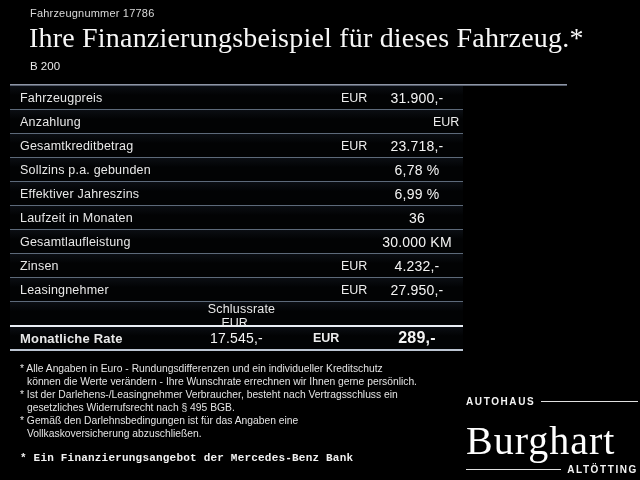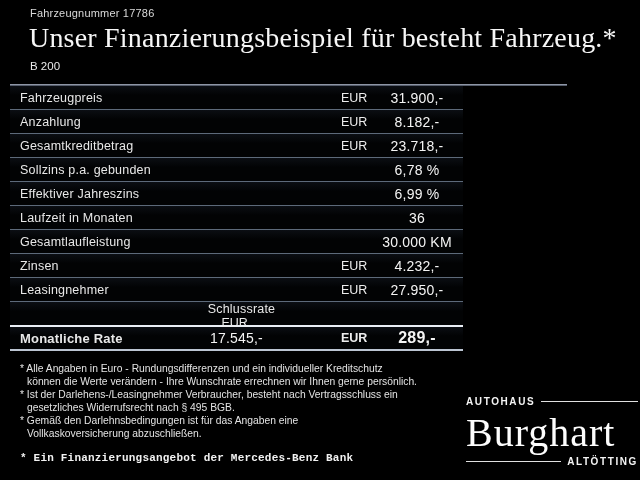--- a/index.html
+++ b/index.html
@@ -28,65 +28,64 @@
   .finance-table{position:absolute;left:10px;top:86px;width:453px;}
   .row{
     height:23px;display:flex;align-items:center;
     border-bottom:1px solid #5d6a7a;
     background:linear-gradient(to bottom,#0b0e13,#020304 40%);
   }
   .row .label{flex:1;padding-left:10px;font-size:12.5px;color:#e8e8e8;letter-spacing:.2px;white-space:nowrap;}
   .row .cur{width:30px;font-size:12.5px;color:#ededed;text-align:left;}
   .row .val{width:92px;text-align:center;font-size:14px;color:#f4f4f4;letter-spacing:.2px;}
   .row.pre-emph{border-bottom:2px solid #e9eef5;flex-direction:column;}
-  .row.emph{height:22px;border-bottom:2px solid #bcc5d2;}
+  .row.emph{height:22px;border-bottom:2px solid #bcc5d2;gap:28px;}
   .row.emph .label{font-weight:bold;font-size:13px;}
   .row.emph .cur{font-weight:bold;}
   .row.emph .val{font-weight:bold;font-size:16px;}
 
   
   .footnotes{position:absolute;left:20px;top:362px;width:448px;font-size:10.3px;line-height:13px;color:#e3e3e3;}
   .fn-line{white-space:nowrap;}
   .fn-line.cont{padding-left:7px;}
   .fn-offer{
     position:absolute;left:20px;top:452px;font-size:11px;font-weight:bold;
     color:#f2f2f2;white-space:nowrap;letter-spacing:.2px;font-family:Liberation Mono, monospace;
   }
 
   
   .dealer-logo{position:absolute;left:466px;top:396px;width:172px;color:#fff;}
   .logo-row{display:flex;align-items:center;gap:6px;}
   .logo-row .rule{flex:1;height:1px;background:#e0e0e0;}
   .logo-small{font-size:10px;font-weight:bold;letter-spacing:1.6px;white-space:nowrap;color:#f4f4f4;}
   .logo-name{
     font-family:"Liberation Serif", serif;font-size:40px;line-height:40px;
-    letter-spacing:1px;color:#fdfdfd;white-space:nowrap;margin-top:6px;
+    letter-spacing:1px;color:#fdfdfd;white-space:nowrap;margin-top:14px;
   }
   .logo-bottom{margin-top:3px;}
 </style>
 </head>
 <body>
 
 <div class="stage">
 
   <div class="veh-num">Fahrzeugnummer 17786</div>
-  <div class="page-title">Unser Finanzierungsbeispiel für besteht Fahrzeug.*</div>
+  <div class="page-title">Ihre Finanzierungsbeispiel für dieses Fahrzeug.*</div>
   <div class="model">B 200</div>
   <div class="header-rule"></div>
 
   <div class="finance-table">
       <div class="row">
         <span class="label">Fahrzeugpreis</span>
         <span class="cur">EUR</span>
         <span class="val">31.900,-</span>
       </div>
       <div class="row">
         <span class="label">Anzahlung</span>
         <span class="cur">EUR</span>
-        <span class="val">8.182,-</span>
       </div>
       <div class="row">
         <span class="label">Gesamtkreditbetrag</span>
         <span class="cur">EUR</span>
         <span class="val">23.718,-</span>
       </div>
       <div class="row">
         <span class="label">Sollzins p.a. gebunden</span>
         <span class="cur"></span>
         <span class="val">6,78 %</span>

